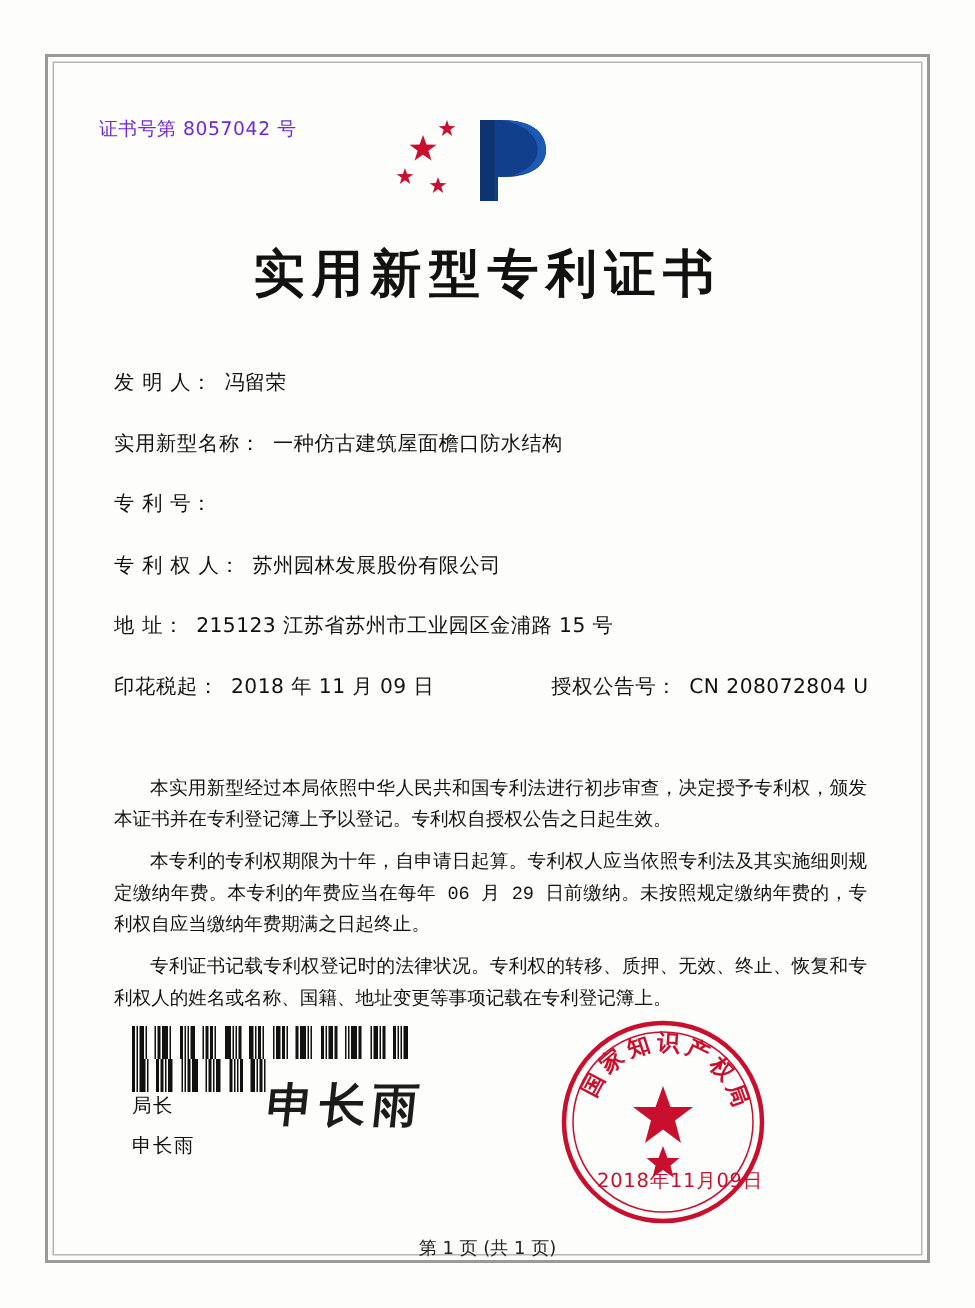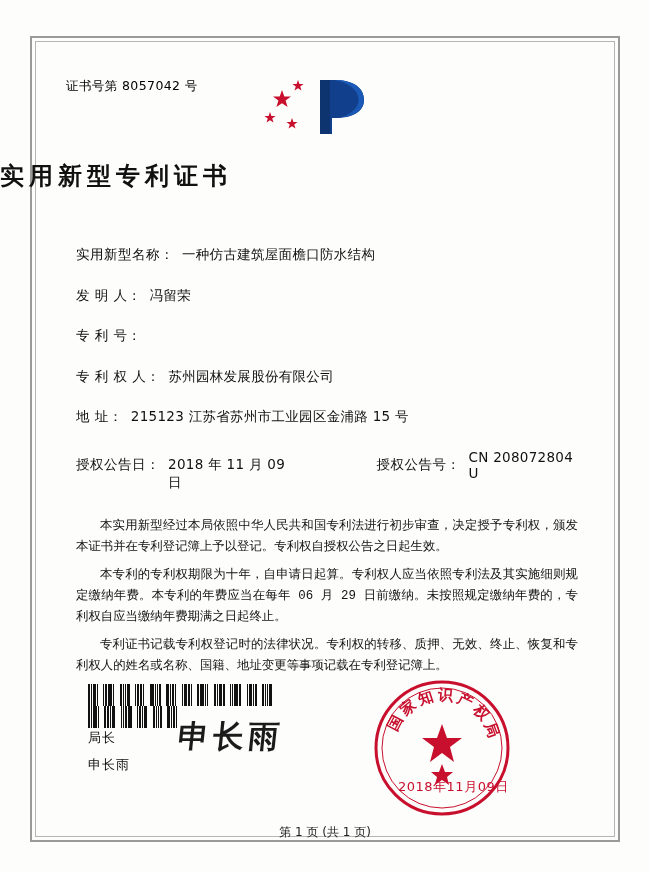--- a/index.html
+++ b/index.html
@@ -37,21 +37,21 @@
     bottom: 35px;
     border: 1px solid #b5b5b5;
   }
   
   .cert-no {
     position: absolute;
     left: 66px;
     top: 78px;
     font-size: 12.5px;
     letter-spacing: 0.4px;
-    color: #000000;
+    color: #6d28d9;
     font-family: "DejaVu Sans", sans-serif;
   }
   
   .logo {
     position: absolute;
     left: 262px;
     top: 72px;
     width: 120px;
     height: 64px;
   }
@@ -62,21 +62,22 @@
     top: 46px;
     width: 86px;
     height: 86px;
   }
   
   .title {
     position: absolute;
     left: 0;
     right: 0;
     top: 160px;
-    font-size: 24px;
+    text-align: center;
+    font-size: 34px;
     font-weight: bold;
     letter-spacing: 5px;
     color: #111;
     font-family: "DejaVu Sans", sans-serif;
   }
   
   .fields {
     position: absolute;
     left: 76px;
     top: 246px;
@@ -210,40 +211,40 @@
       <path d="M72 8 C92 8 102 16 102 28 C102 38 93 44 80 45 C94 40 98 32 96 24 C94 16 84 10 72 8 Z" fill="#1a59b5"></path>
       <path d="M58 8 L68 8 L68 62 L58 62 Z" fill="#0e3470"></path>
     </svg>
   </div>
 
 
   <div class="title">实用新型专利证书</div>
 
   <div class="fields">
     <div class="field-row">
+      <span class="field-label">发 明 人：</span>
+      <span class="field-value">冯留荣</span>
+    </div>
+    <div class="field-row">
       <span class="field-label">实用新型名称：</span>
       <span class="field-value">一种仿古建筑屋面檐口防水结构</span>
     </div>
     <div class="field-row">
-      <span class="field-label">发 明 人：</span>
-      <span class="field-value">冯留荣</span>
-    </div>
-    <div class="field-row">
       <span class="field-label">专 利 号：</span>
     </div>
     <div class="field-row">
       <span class="field-label">专 利 权 人：</span>
       <span class="field-value">苏州园林发展股份有限公司</span>
     </div>
     <div class="field-row">
       <span class="field-label">地      址：</span>
       <span class="field-value">215123 江苏省苏州市工业园区金浦路 15 号</span>
     </div>
     <div class="field-row two-col">
-      <span class="field-label">授权公告日：</span>
+      <span class="field-label">印花税起：</span>
       <span class="field-value">2018 年 11 月 09 日</span>
       <span class="col-second">
         <span class="field-label">授权公告号：</span>
         <span class="field-value">CN 208072804 U</span>
       </span>
     </div>
   </div>
 
   <div class="paras">
     <div class="para">本实用新型经过本局依照中华人民共和国专利法进行初步审查，决定授予专利权，颁发本证书并在专利登记簿上予以登记。专利权自授权公告之日起生效。</div>

